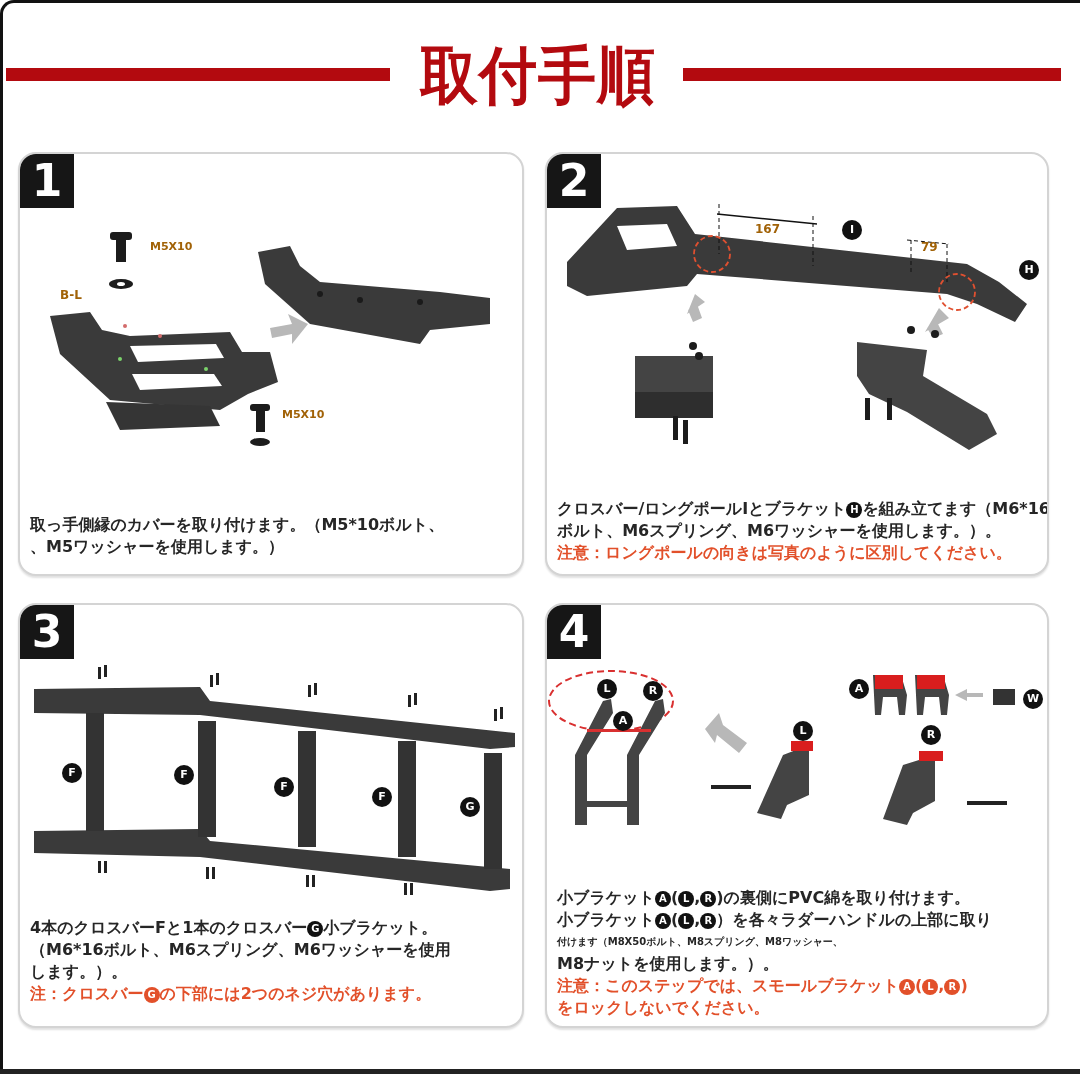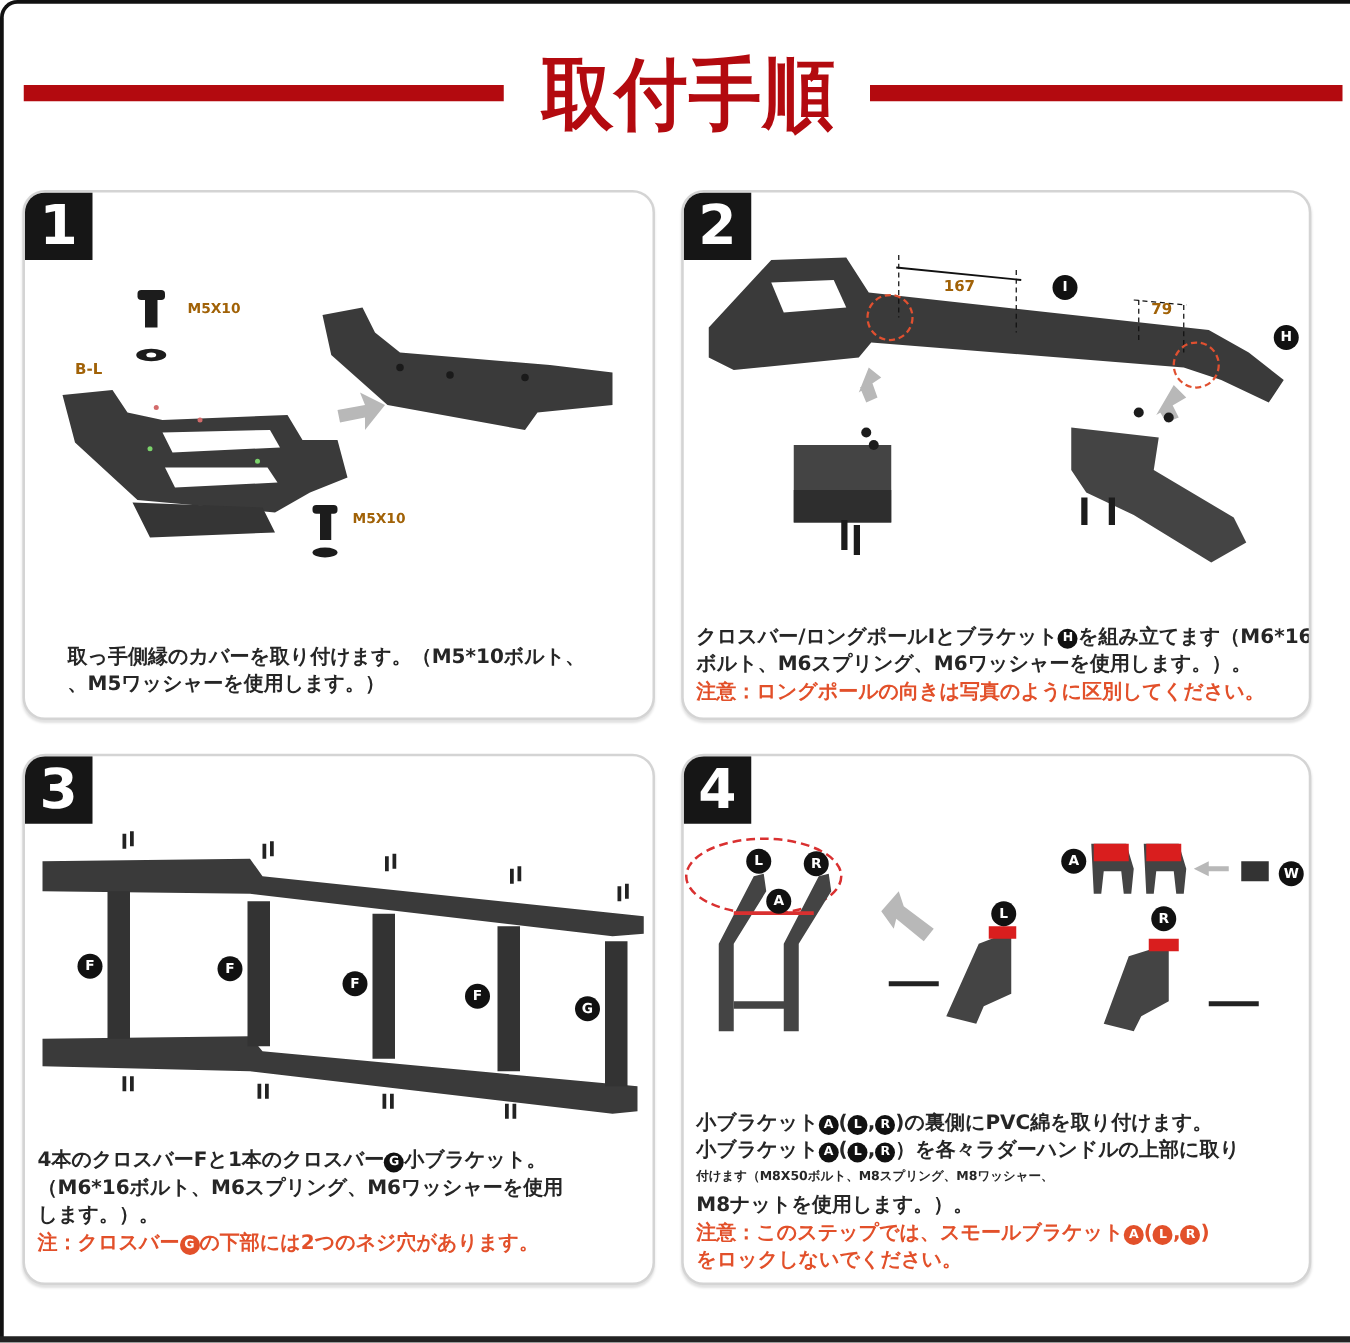--- a/index.html
+++ b/index.html
@@ -3,21 +3,21 @@
 <meta charset="utf-8">
 <style>
   html, body { margin:0; padding:0; background:#ffffff; }
   body { width:1080px; height:1074px; position:relative; overflow:hidden;
          font-family:"DejaVu Sans", sans-serif; color:#1f1f1f; }
   .frame { position:absolute; left:0; top:0; width:1078px; height:1068px;
            border-left:3px solid #111; border-top:3px solid #111; border-radius:14px 0 0 0; }
   .bottom-bar { position:absolute; left:0; right:0; bottom:0; height:5px; background:#222; }
 
   
-  .header { position:absolute; left:16px; top:40px; width:912px; height:70px; }
+  .header { position:absolute; left:3px; top:40px; width:912px; height:70px; }
   .rule { position:absolute; top:28px; height:13px; background:#b30a0f; }
   .rule.left { left:3px; width:384px; }
   .rule.right { left:680px; width:378px; }
   .title { position:absolute; left:395px; top:0; width:280px; text-align:center;
            font-size:58px; font-weight:bold; color:#b30a0f; letter-spacing:1px;
            line-height:70px; transform:scaleY(1.08); }
 
   
   .panel { position:absolute; background:#fff; border:2px solid #d4d4d4; border-radius:18px;
            box-shadow:0 2px 2px rgba(0,0,0,0.12); overflow:hidden; }
@@ -86,21 +86,21 @@
 
     <path d="M238 98 L270 92 L280 112 L300 128 L420 138 L470 144 L470 170 L410 176 L400 190 L290 170 L245 130 Z" fill="#3a3a3a"></path>
     <circle cx="300" cy="140" r="3" fill="#1a1a1a"></circle>
     <circle cx="340" cy="146" r="3" fill="#1a1a1a"></circle>
     <circle cx="400" cy="148" r="3" fill="#1a1a1a"></circle>
   </svg>
   <div class="lbl" style="left:130px;top:86px;">M5X10</div>
   <div class="lbl" style="left:40px;top:134px;font-size:12px;">B-L</div>
   <div class="lbl" style="left:262px;top:254px;">M5X10</div>
 
-  <div class="text" style="top:360px;margin-left:24px;">
+  <div class="text" style="top:360px;">
     <span class="line">取っ手側縁のカバーを取り付けます。（M5*10ボルト、</span>
     <span class="line">、M5ワッシャーを使用します。）</span>
   </div>
 </div>
 
 <div class="panel p2">
   <div class="badge">2</div>
   <svg class="illus" width="500" height="300">
 
     <path d="M20 108 L70 54 L130 52 L148 80 L420 110 L452 128 L480 150 L468 168 L430 150 L400 140 L150 120 L140 132 L40 142 L20 132 Z" fill="#3a3a3a"></path>

